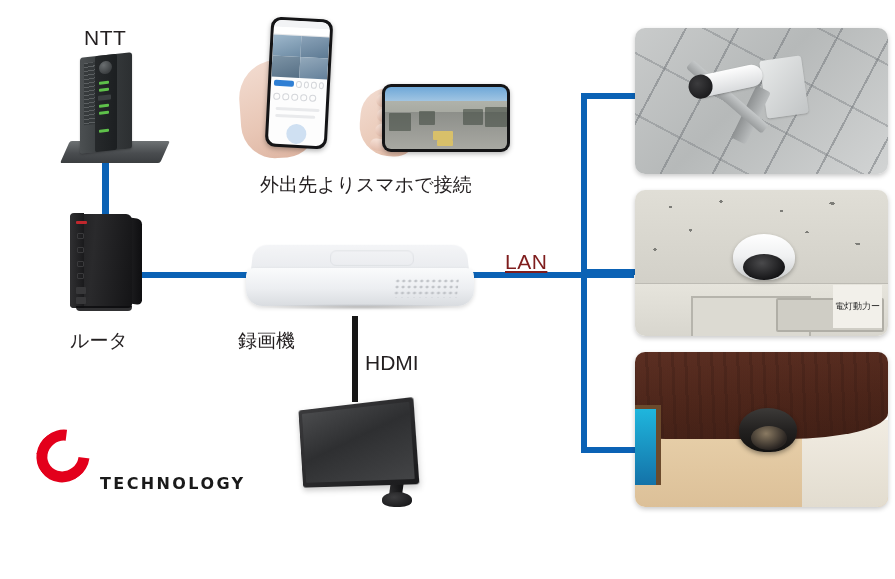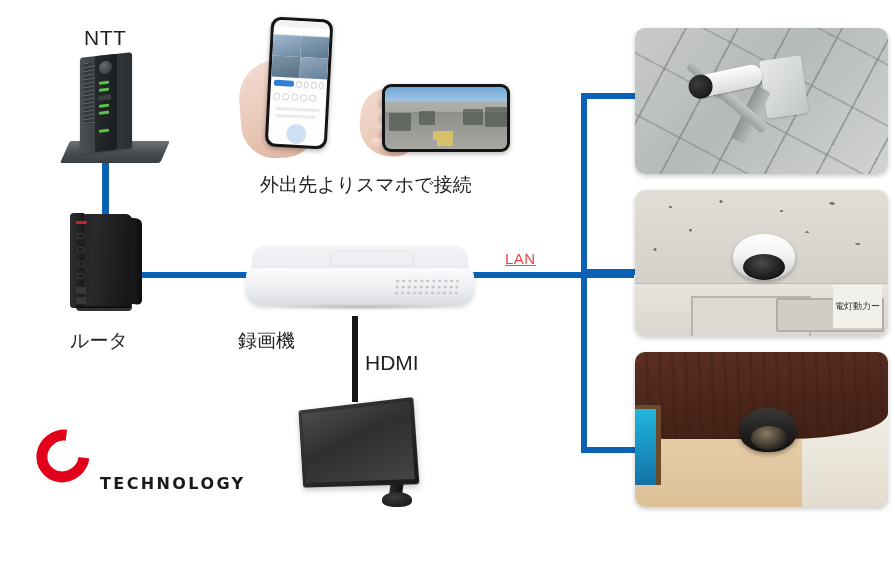--- a/index.html
+++ b/index.html
@@ -12,21 +12,21 @@
   #stage { position: relative; width: 895px; height: 579px; background: #fff; margin-left: 8px; }
 
   
   .line { position: absolute; background: #0b62b5; }
   .line-black { position: absolute; background: #161616; }
 
   
   .label { position: absolute; color: #231f20; white-space: nowrap; }
   .label-ntt { font-size: 21px; letter-spacing: .5px; }
   .label-jp { font-size: 19px; font-family: "DejaVu Sans", "Liberation Sans", sans-serif; }
-  .label-lan { font-size: 15px; color: #ef4444; letter-spacing: .5px; text-decoration: underline; }
+  .label-lan { font-size: 21px; color: #7f1d1d; letter-spacing: .5px; text-decoration: underline; }
   .label-hdmi { font-size: 21px; color: #231f20; width: 46px; line-height: 22px; white-space: normal; }
 
   
   .ntt-wrap { position: absolute; left: 55px; top: 55px; width: 110px; height: 115px; }
   .ntt-base {
     position: absolute; left: 2px; top: 86px; width: 100px; height: 22px;
     background: linear-gradient(180deg,#6e7274 0%, #4a4d50 55%, #3b3e40 100%);
     transform: skewX(-24deg);
     border-radius: 2px;
   }

